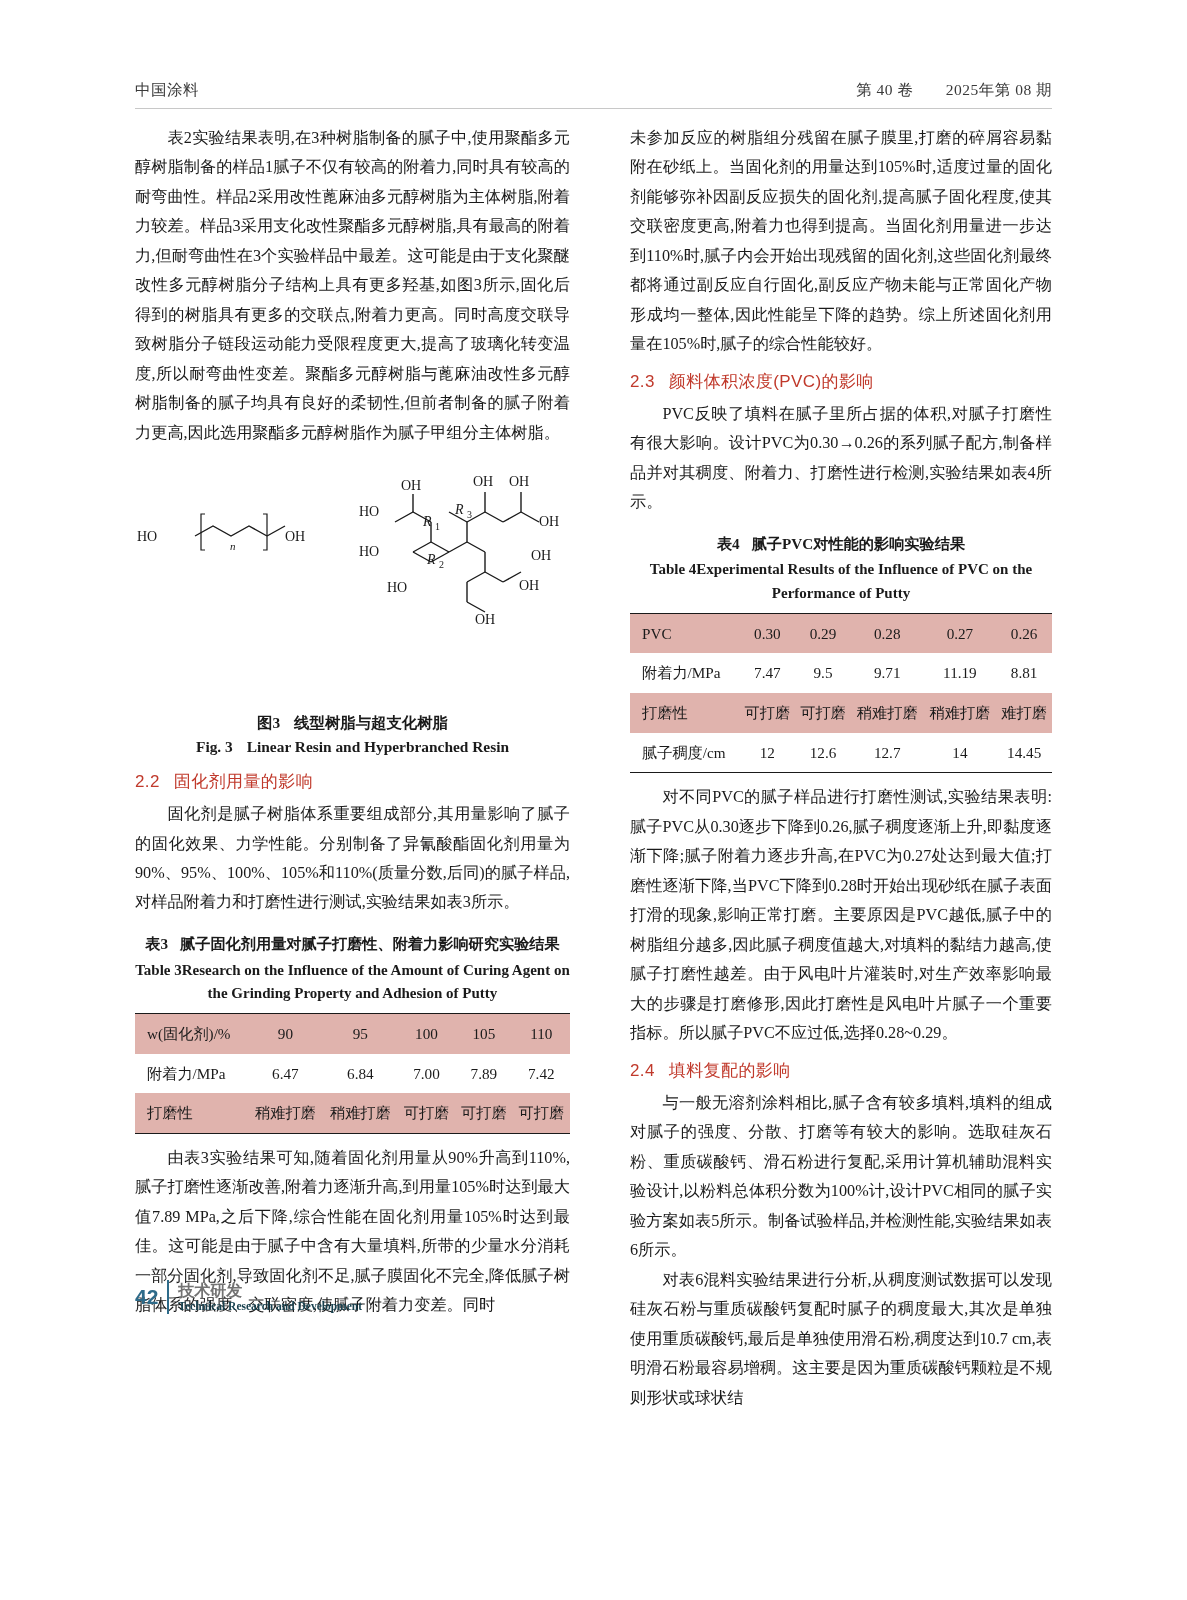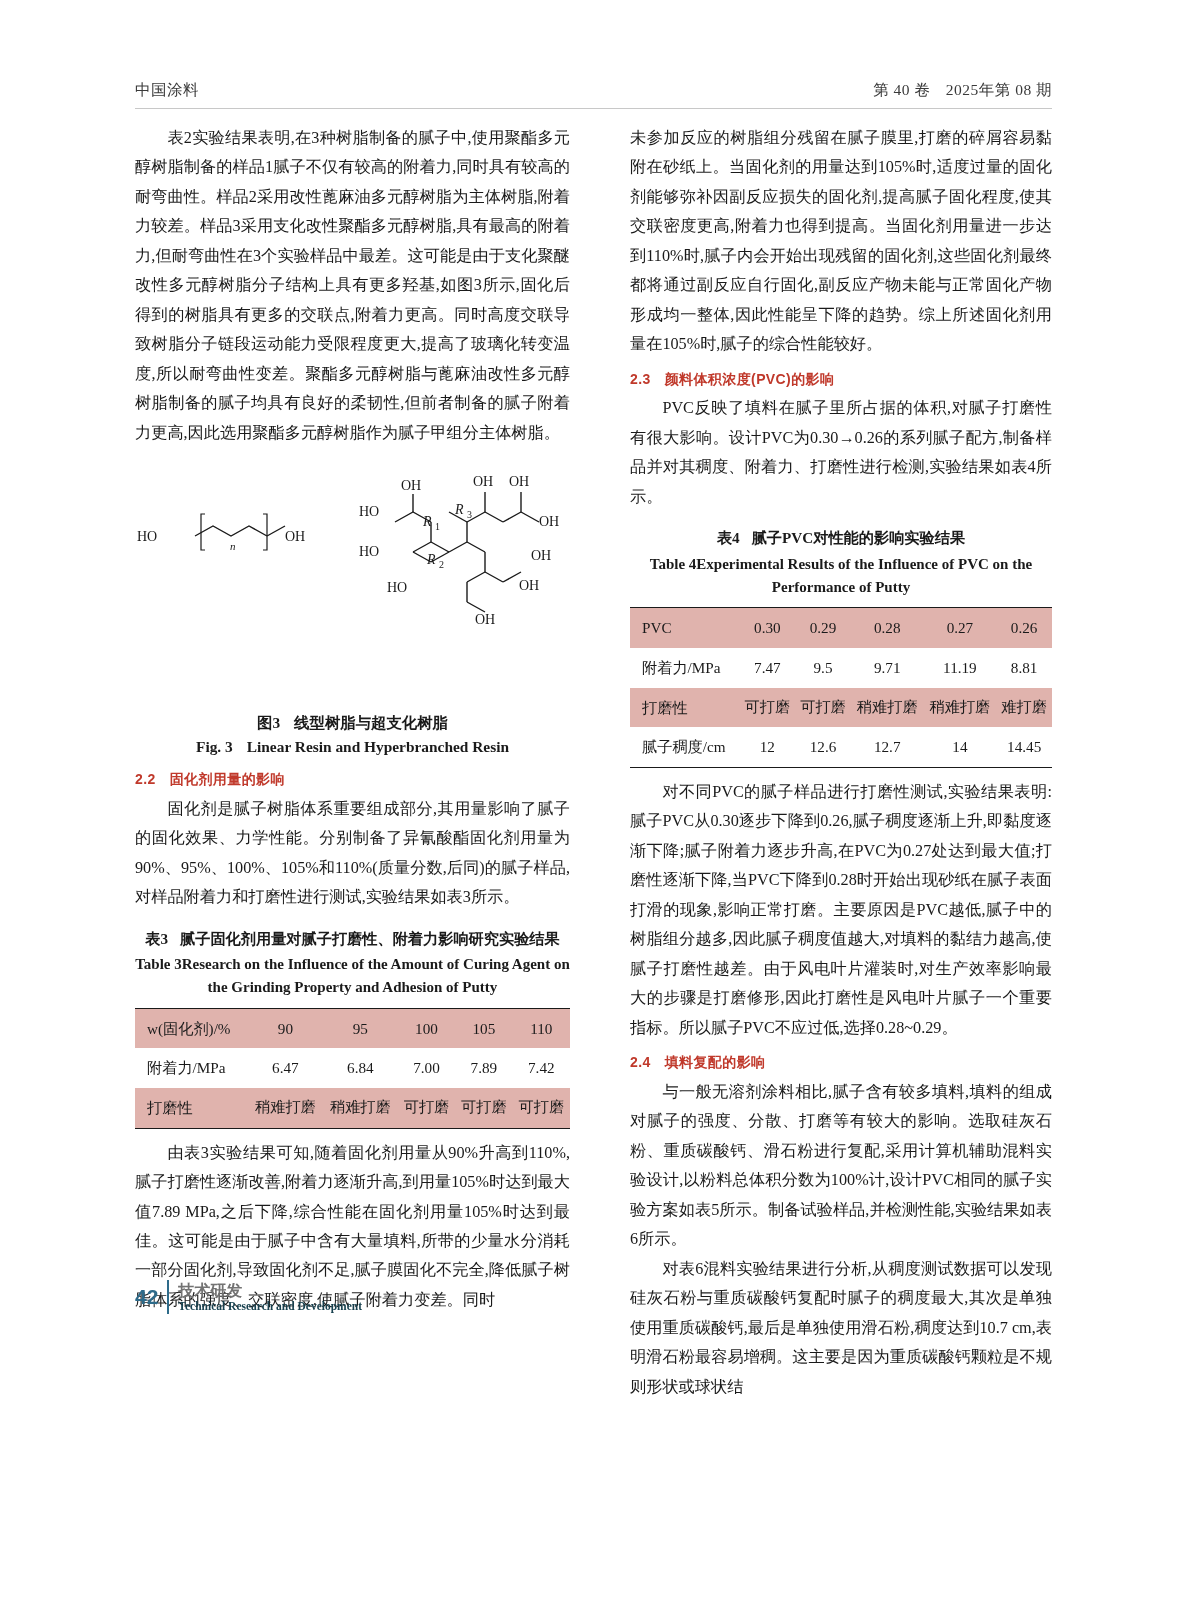--- a/index.html
+++ b/index.html
@@ -29,44 +29,44 @@
     right: 135px;
     display: flex;
     justify-content: space-between;
     align-items: flex-end;
     font-size: 15.5px;
     color: #3a3a3a;
     letter-spacing: 0.5px;
     padding-bottom: 7px;
     border-bottom: 1px solid #c8c8c8;
   }
-  .header-right span { margin-left: 11px; }
+  .header-right span { margin-left: 28px; }
   
   .columns {
     position: absolute;
     top: 124px;
     left: 135px;
     right: 135px;
     display: flex;
     gap: 60px;
   }
   .col {
     width: 435px;
     font-size: 16.2px;
     line-height: 1.82;
     text-align: justify;
   }
   p { margin: 0; }
   .indent { text-indent: 2em; }
   
   .sec-head {
     color: #c0392b;
-    font-weight: bold;
+    font-weight: normal;
     font-family: "Liberation Sans", sans-serif;
-    font-size: 14px;
+    font-size: 17px;
     margin: 7px 0 2px 0;
     letter-spacing: 0.4px;
   }
   .sec-head .num { margin-right: 14px; }
   
   .figure {
     margin: 16px 0 6px 0;
     text-align: center;
   }
   .fig-cap {

